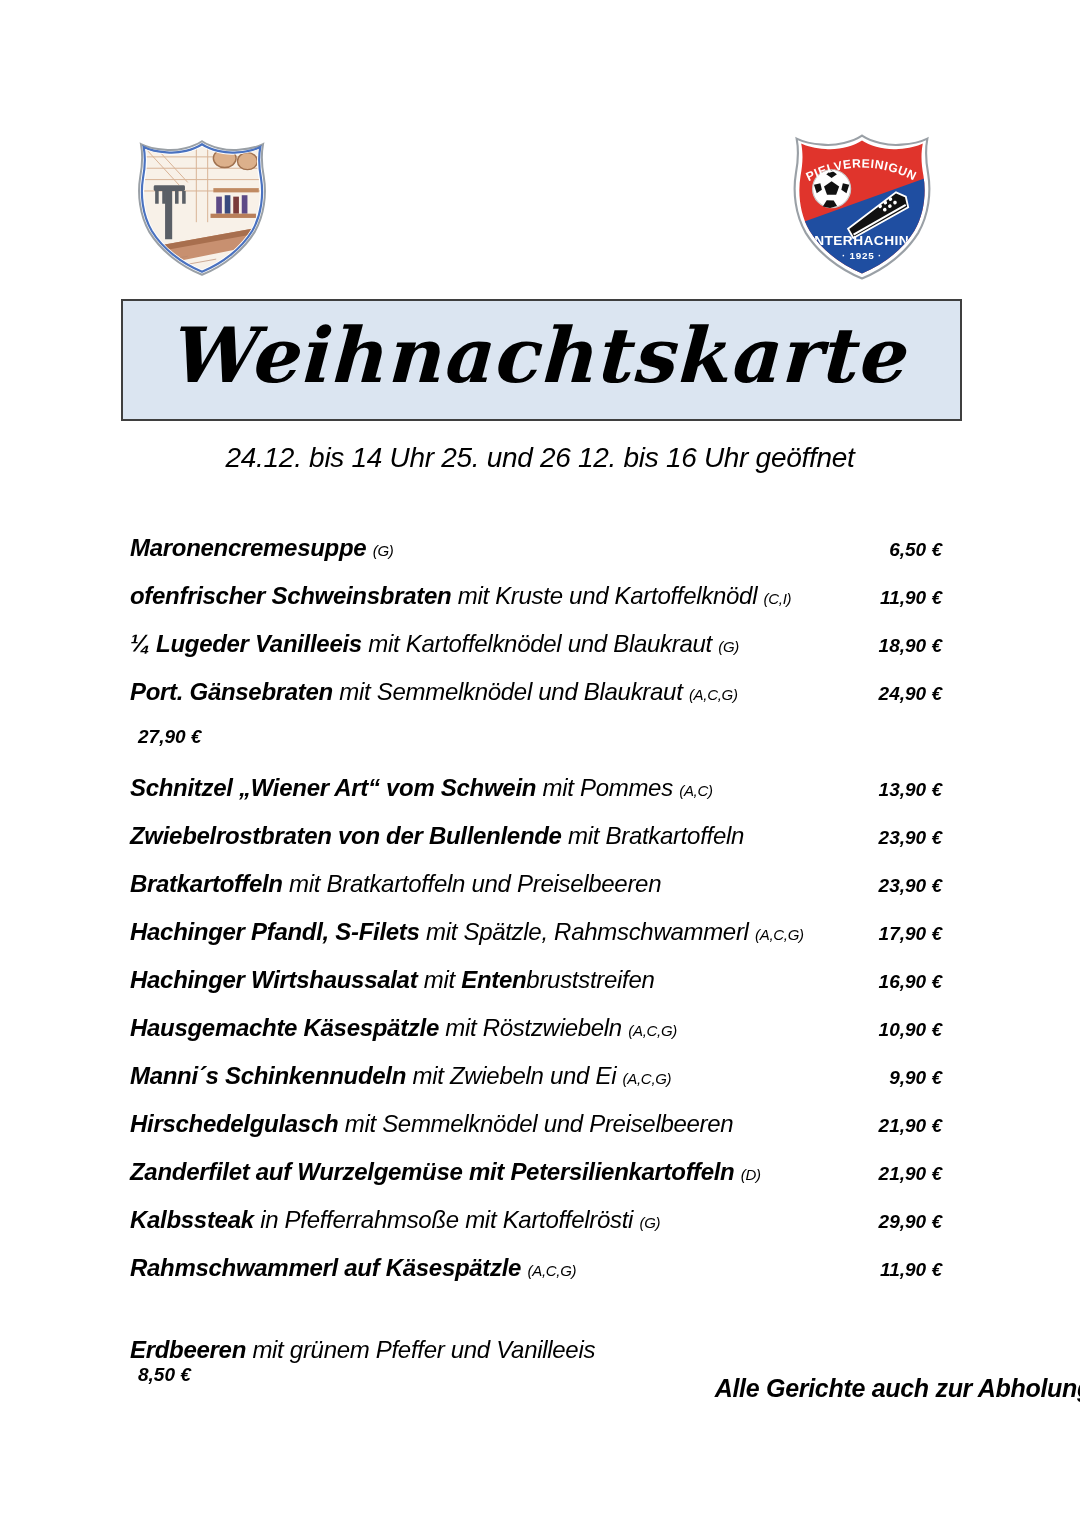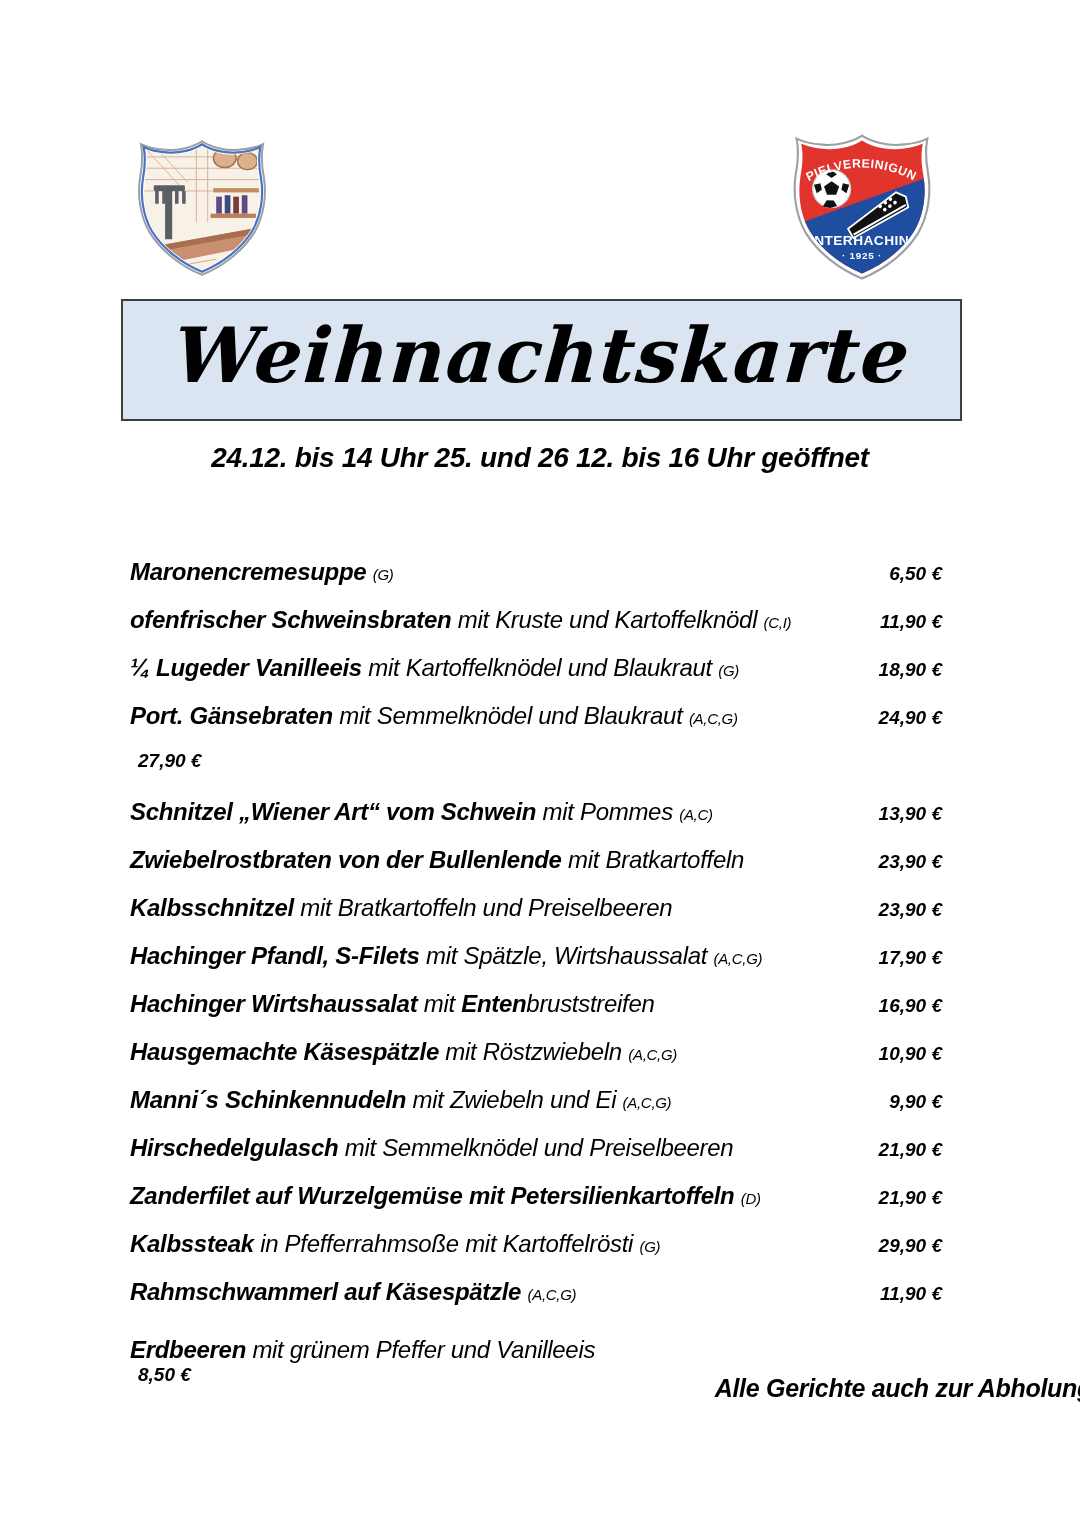--- a/index.html
+++ b/index.html
@@ -15,24 +15,24 @@
     background:#dbe5f1; border:2px solid #3f3f3f;
     display:flex; align-items:center; justify-content:center;
   }
   .banner .title {
     font-family:"DejaVu Serif", serif; font-style:italic; font-weight:bold;
     font-size:76px; letter-spacing:1px; transform:skewX(-4deg); padding-bottom:10px;
   }
 
   .subtitle {
     position:absolute; left:0; top:442px; width:100%; text-align:center;
-    font-size:28px; font-weight:bold; font-style:italic; letter-spacing:-0.3px;
-  }
-
-  .menu { position:absolute; left:130px; top:534px; width:812px;margin-top:24px; }
+    font-size:28px; font-weight:normal; font-style:italic; letter-spacing:-0.3px;
+  }
+
+  .menu { position:absolute; left:130px; top:534px; width:812px; }
   .row {
     display:flex; justify-content:space-between; align-items:baseline;
     height:48px; font-style:italic; font-size:24px; letter-spacing:-0.3px;
     white-space:nowrap;
   }
   .row .left { white-space:nowrap; }
   .nm { font-weight:bold; }
   .ds { font-weight:normal; }
   .al { font-size:15px; font-weight:normal; }
   .pr { font-weight:bold; font-size:19px; letter-spacing:0; padding-left:8px; }
@@ -170,25 +170,25 @@
       </div>
       <div class="row">
         <span class="left"><span class="nm">Schnitzel „Wiener Art“ vom Schwein</span> <span class="ds">mit Pommes</span><span class="nm"></span><span class="ds"></span> <span class="al">(A,C)</span></span>
         <span class="pr">13,90 €</span>
       </div>
       <div class="row">
         <span class="left"><span class="nm">Zwiebelrostbraten von der Bullenlende</span> <span class="ds">mit Bratkartoffeln</span><span class="nm"></span><span class="ds"></span> <span class="al"></span></span>
         <span class="pr">23,90 €</span>
       </div>
       <div class="row">
-        <span class="left"><span class="nm">Kalbsschnitzel</span> <span class="ds">mit Bratkartoffeln und Preiselbeeren</span><span class="nm"></span><span class="ds"></span> <span class="al"></span></span>
+        <span class="left"><span class="nm">Bratkartoffeln</span> <span class="ds">mit Bratkartoffeln und Preiselbeeren</span><span class="nm"></span><span class="ds"></span> <span class="al"></span></span>
         <span class="pr">23,90 €</span>
       </div>
       <div class="row">
-        <span class="left"><span class="nm">Hachinger Pfandl, S-Filets</span> <span class="ds">mit Spätzle, Wirtshaussalat</span><span class="nm"></span><span class="ds"></span> <span class="al">(A,C,G)</span></span>
+        <span class="left"><span class="nm">Hachinger Pfandl, S-Filets</span> <span class="ds">mit Spätzle, Rahmschwammerl</span><span class="nm"></span><span class="ds"></span> <span class="al">(A,C,G)</span></span>
         <span class="pr">17,90 €</span>
       </div>
       <div class="row">
         <span class="left"><span class="nm">Hachinger Wirtshaussalat</span> <span class="ds">mit </span><span class="nm">Enten</span><span class="ds">bruststreifen</span> <span class="al"></span></span>
         <span class="pr">16,90 €</span>
       </div>
       <div class="row">
         <span class="left"><span class="nm">Hausgemachte Käsespätzle</span> <span class="ds">mit Röstzwiebeln</span><span class="nm"></span><span class="ds"></span> <span class="al">(A,C,G)</span></span>
         <span class="pr">10,90 €</span>
       </div>

